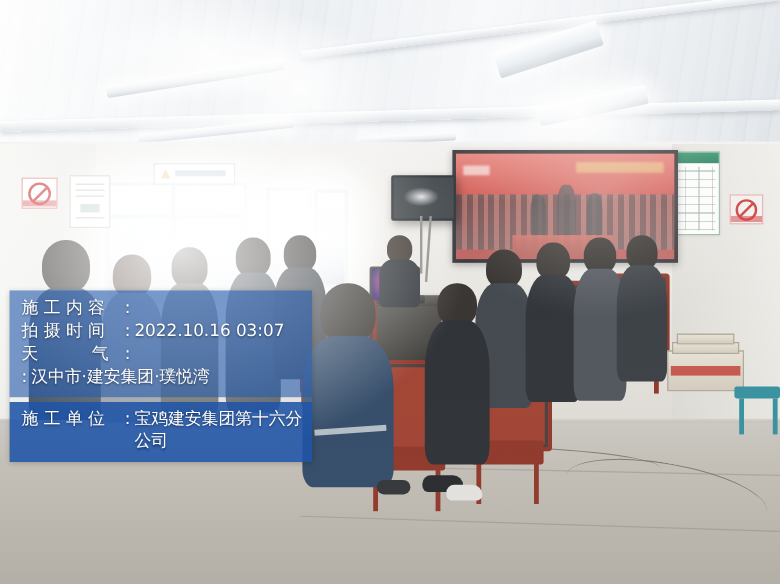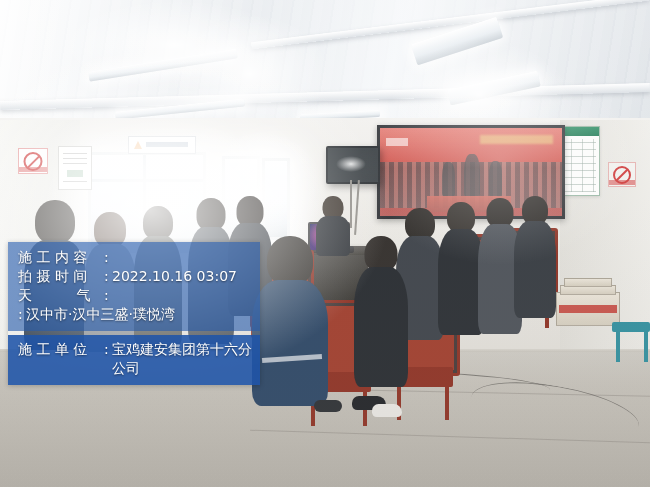--- a/index.html
+++ b/index.html
@@ -532,21 +532,21 @@
         <div class="ip-value">2022.10.16 03:07</div>
       </div>
 
       <div class="ip-row">
         <div class="ip-label">天          气</div>
         <div class="ip-colon">:</div>
       </div>
 
       <div class="ip-row">
         <div class="ip-colon">:</div>
-        <div class="ip-value">汉中市·汉中三盛·璞悦湾</div>
+        <div class="ip-value">汉中市·建安集团·璞悦湾</div>
       </div>
 
     </div>
 
     <div class="ip-foot">
       <div class="ip-row">
         <div class="ip-label">施 工 单 位</div>
         <div class="ip-colon">:</div>
         <div class="ip-value">宝鸡建安集团第十六分公司</div>
       </div>

